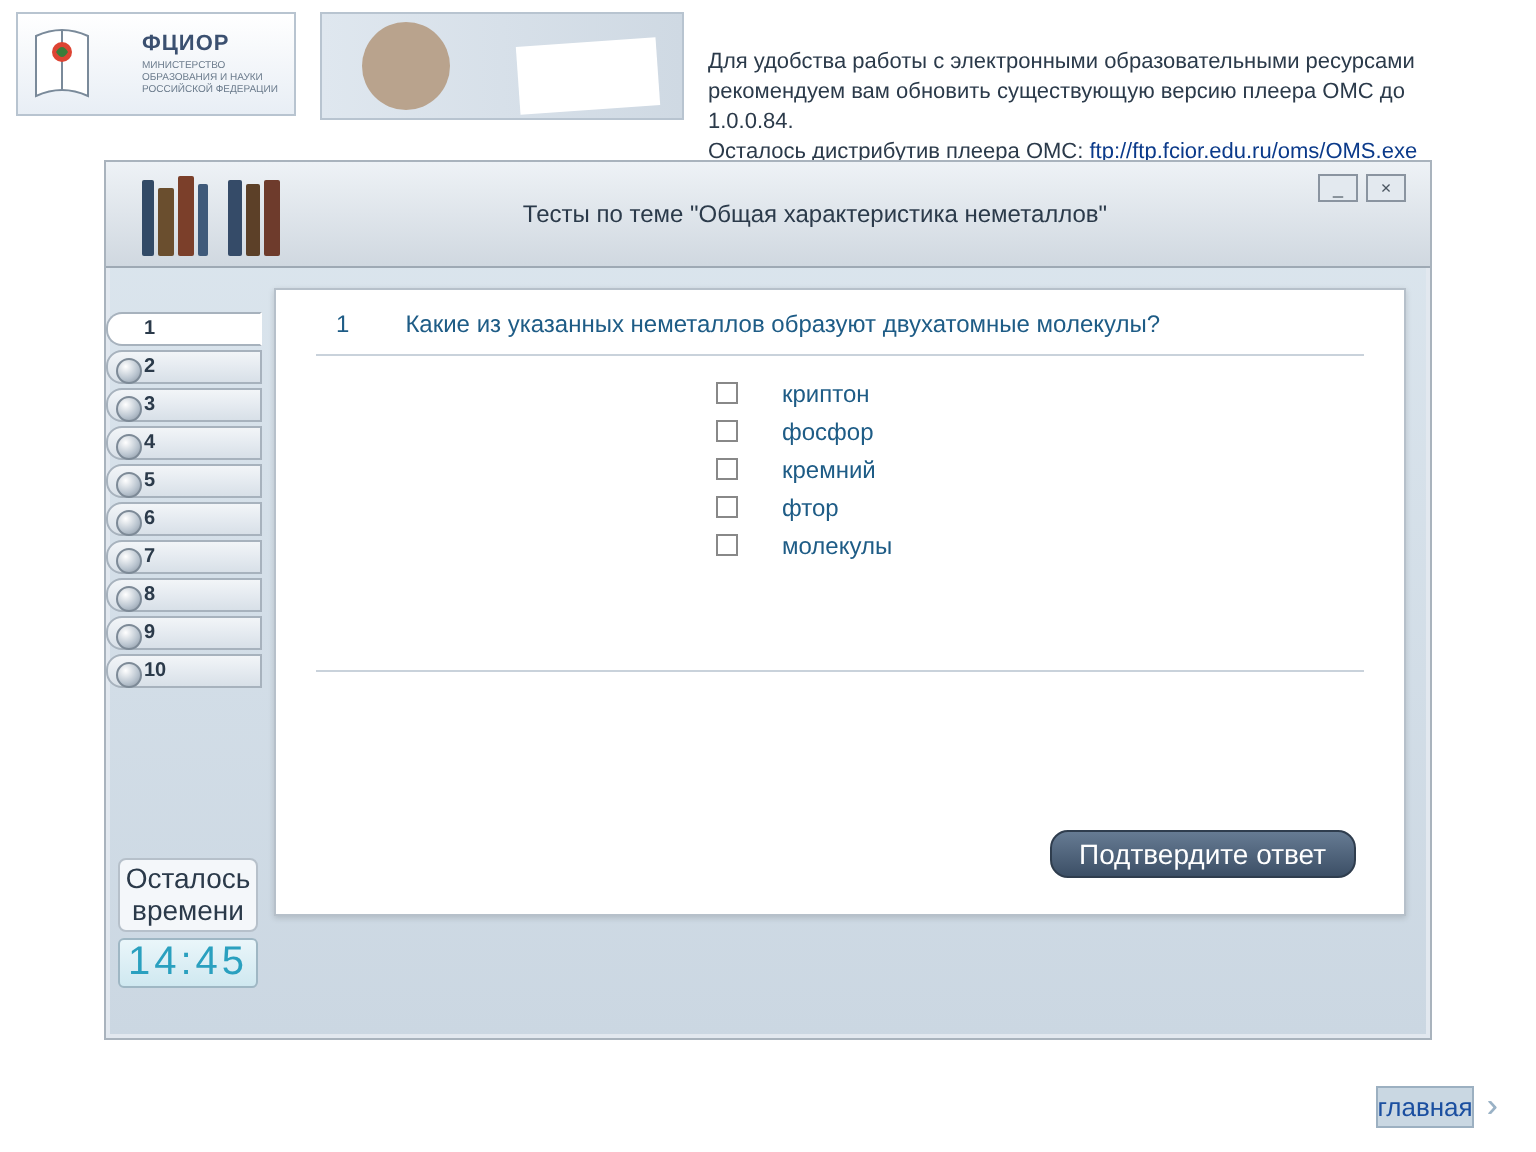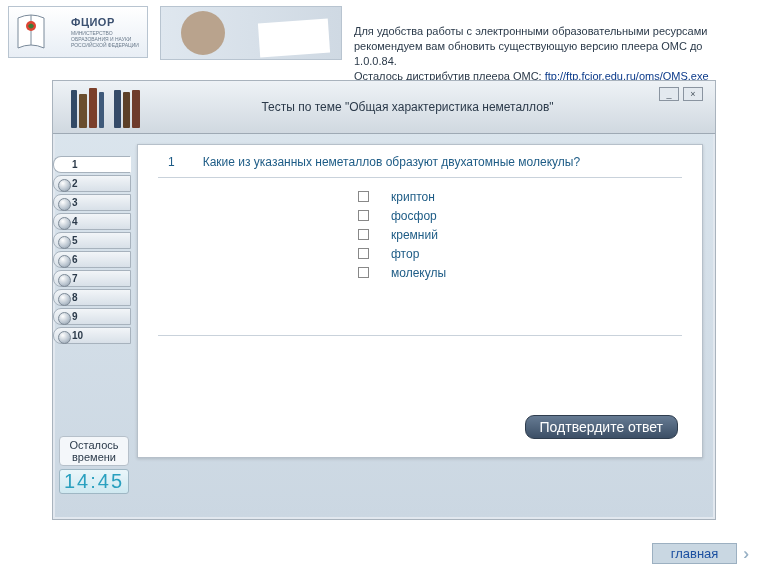--- a/index.html
+++ b/index.html
@@ -42,25 +42,25 @@
   .opt{display:flex;align-items:center;gap:22px;margin:2px 0;height:17px}
   .chk{width:9px;height:9px;border:1px solid #888;background:#fff;display:inline-block}
   .confirm{position:absolute;right:24px;bottom:18px;background:linear-gradient(#667b93,#3c4f66);color:#fff;font-size:14px;border:1px solid #2f3d4e;border-radius:9px;padding:3px 14px;cursor:pointer}
 
   .tabs{position:absolute;left:0;top:22px;width:78px;display:flex;flex-direction:column;gap:2px}
   .tab{height:17px;border:1px solid #a7b2bd;border-radius:8px 0 0 8px;background:linear-gradient(#f2f5f8,#d8e0e8);display:flex;align-items:center;font-size:10px;color:#2b3a4a;position:relative;padding-left:18px;box-sizing:border-box}
   .tab.active{background:#fff;border-right:1px solid #fff;font-weight:bold}
   .tab .dot{position:absolute;left:4px;top:3px;width:11px;height:11px;border-radius:50%;background:radial-gradient(circle at 35% 30%,#fff,#b9c4cf 60%,#8894a1);border:1px solid #7d8a97}
 
   .timer{position:absolute;left:6px;bottom:26px;width:70px;text-align:center}
-  .timer-lbl{font-size:11px;color:#2b3a4a;line-height:1.1;margin-bottom:3px;border:1px solid #b6c0ca;border-radius:4px;background:#f4f7fa;padding:2px 2px}
+  .timer-lbl{font-size:14px;color:#2b3a4a;line-height:1.1;margin-bottom:3px;border:1px solid #b6c0ca;border-radius:4px;background:#f4f7fa;padding:2px 2px}
   .timer-disp{font-family:Liberation Sans, sans-serif;font-size:20px;letter-spacing:2px;color:#2aa0bf;background:linear-gradient(#eaf6fa,#cfe8f0);border:1px solid #9fb7c4;border-radius:3px;padding:0 4px}
 
   .main-link{position:absolute;right:24px;bottom:12px;display:flex;align-items:center;gap:6px}
-  .main-link .lbl{background:#c9d7e2;border:1px solid #9cb0c1;color:#1b4fa0;font-size:13px;padding:2px 18px}
+  .main-link .lbl{background:#c9d7e2;border:1px solid #9cb0c1;color:#1b4fa0;font-size:13px;padding:2px 0}
   .main-link .arr{color:#9ab2c6;font-size:16px;letter-spacing:-5px}
 </style>
 </head>
 <body>
 
 <div class="page">
   <div class="topbar">
     <div class="logo-block">
       <div class="logo-mark">
         <svg viewBox="0 0 32 40">

